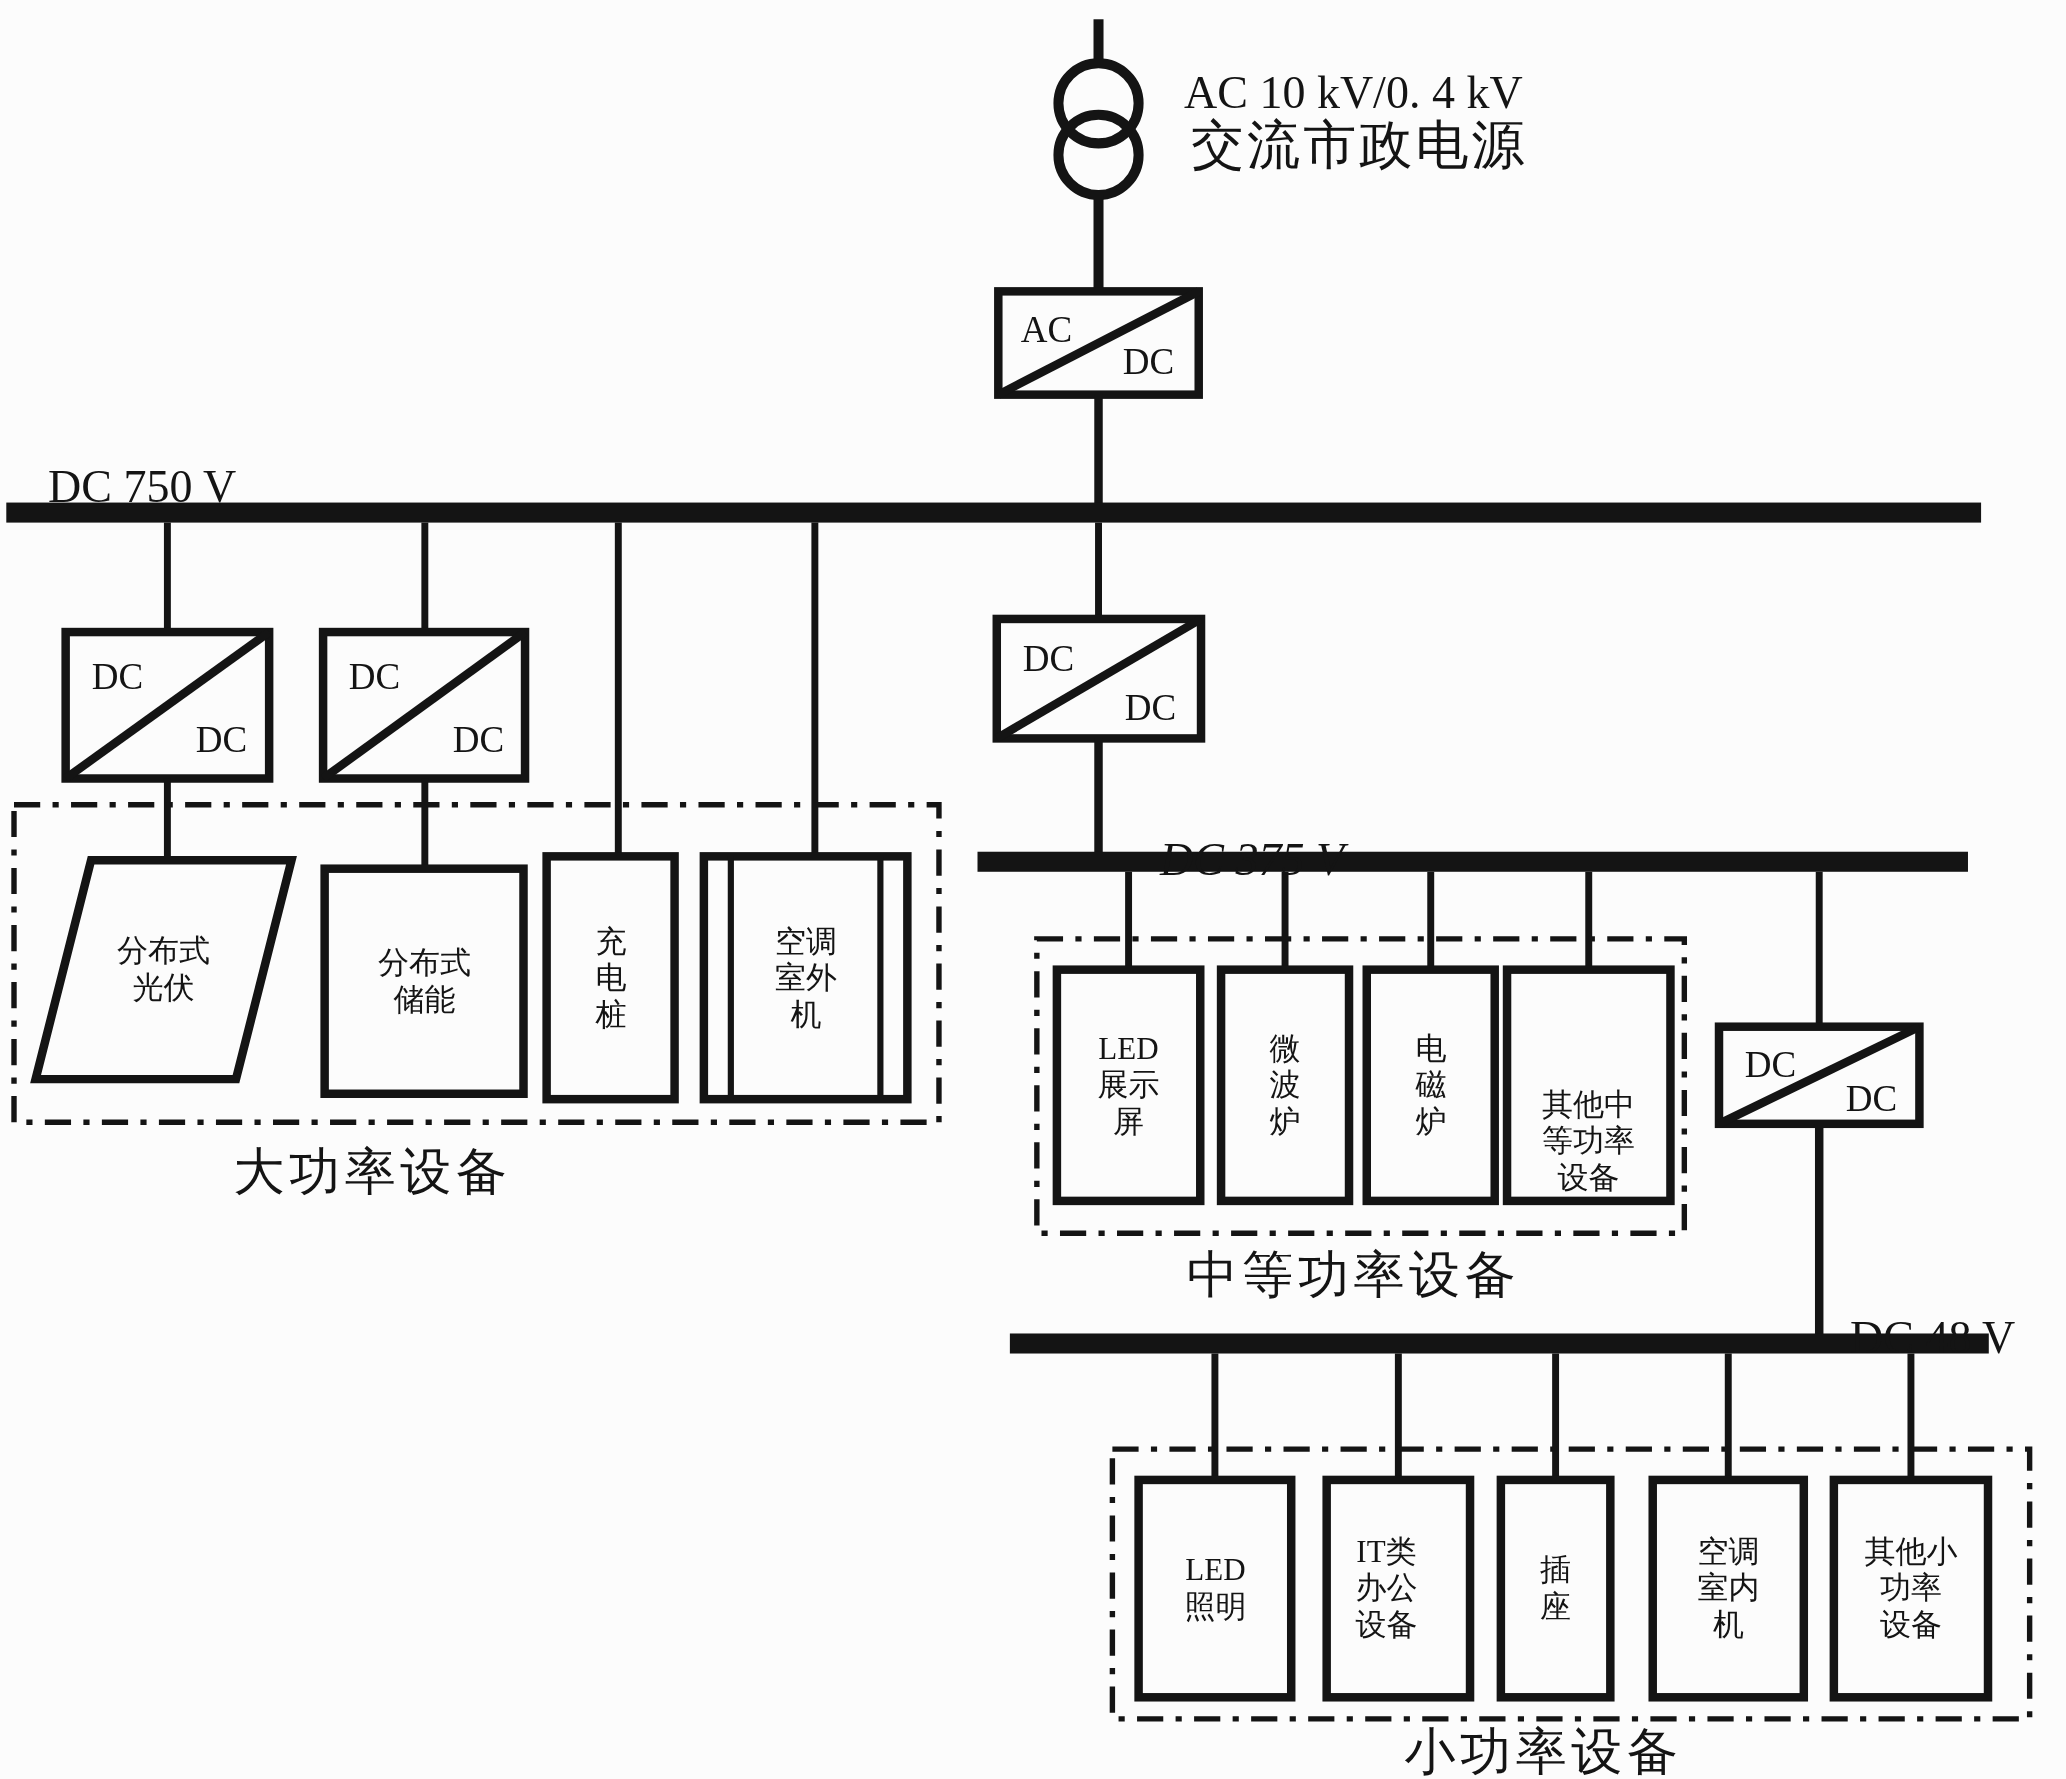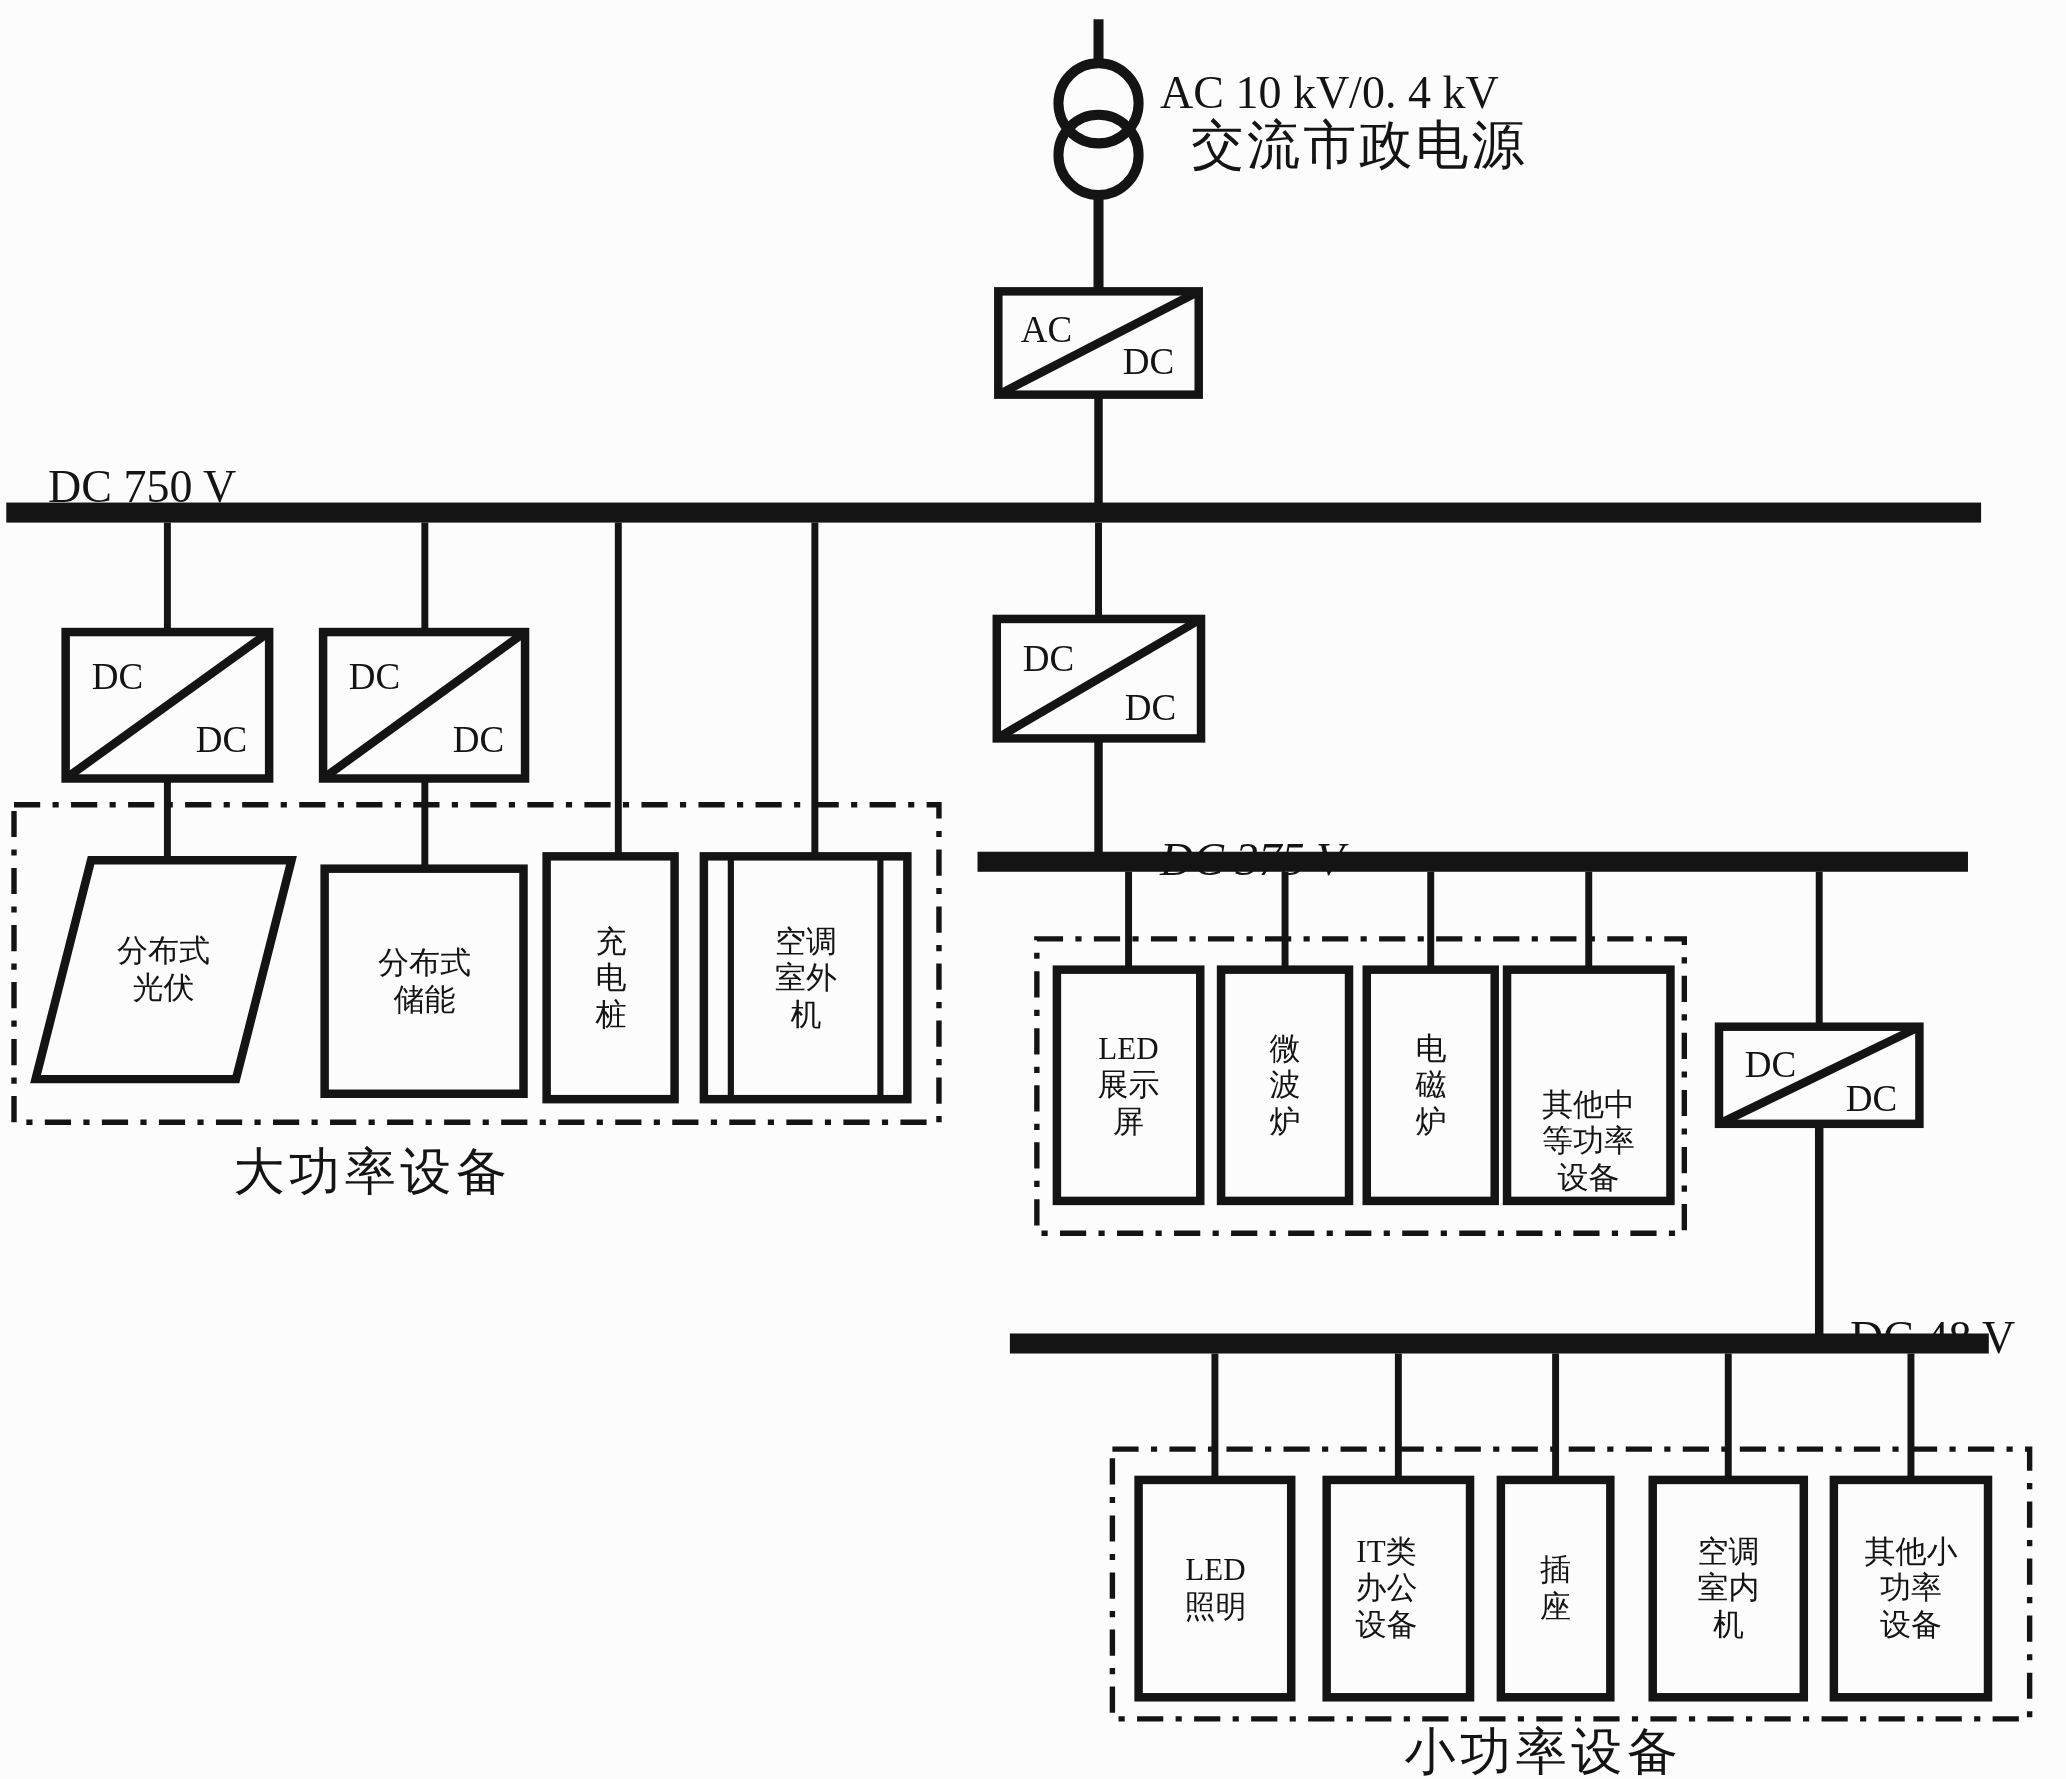--- a/index.html
+++ b/index.html
@@ -16,21 +16,21 @@
     position:absolute;
     display:flex;align-items:center;justify-content:center;
     white-space:pre-line;text-align:center;
     color:#141414;line-height:1.18;
   }
   .lbl.left{justify-content:flex-start;text-align:left;}
   .dev{font-size:31px;}
   .grp{font-size:51px;letter-spacing:4.6px;}
   .bus{font-size:46px;margin-top:42px;}
   .cv{font-size:37px;}
-  .src1{font-size:46px;}
+  .src1{font-size:46px;margin-left:24px;}
   .src2{font-size:53px;letter-spacing:3.1px;}
 </style>
 </head>
 <body>
 
 <div class="canvas">
 
   <svg width="2066" height="1779" viewBox="0 0 2680 2308">
     <g stroke="#141414" fill="none">
 
@@ -167,20 +167,21 @@
 屏</div>
   <div class="lbl dev" style="left:1221px;top:970px;width:128px;height:231px;">微
 波
 炉</div>
   <div class="lbl dev" style="left:1367px;top:970px;width:128px;height:231px;">电
 磁
 炉</div>
   <div class="lbl dev" style="left:1507px;top:1026px;width:163px;height:231px;">其他中
 等功率
 设备</div>
+  <div class="lbl grp" style="left:1122px;top:1244px;width:463px;height:62px;">中等功率设备</div>
 
   <div class="lbl dev" style="left:1139px;top:1480px;width:153px;height:217px;">LED
 照明</div>
   <div class="lbl dev" style="left:1315px;top:1480px;width:143px;height:217px;">IT类
 办公
 设备</div>
   <div class="lbl dev" style="left:1501px;top:1480px;width:109px;height:217px;">插
 座</div>
   <div class="lbl dev" style="left:1653px;top:1480px;width:151px;height:217px;">空调
 室内

